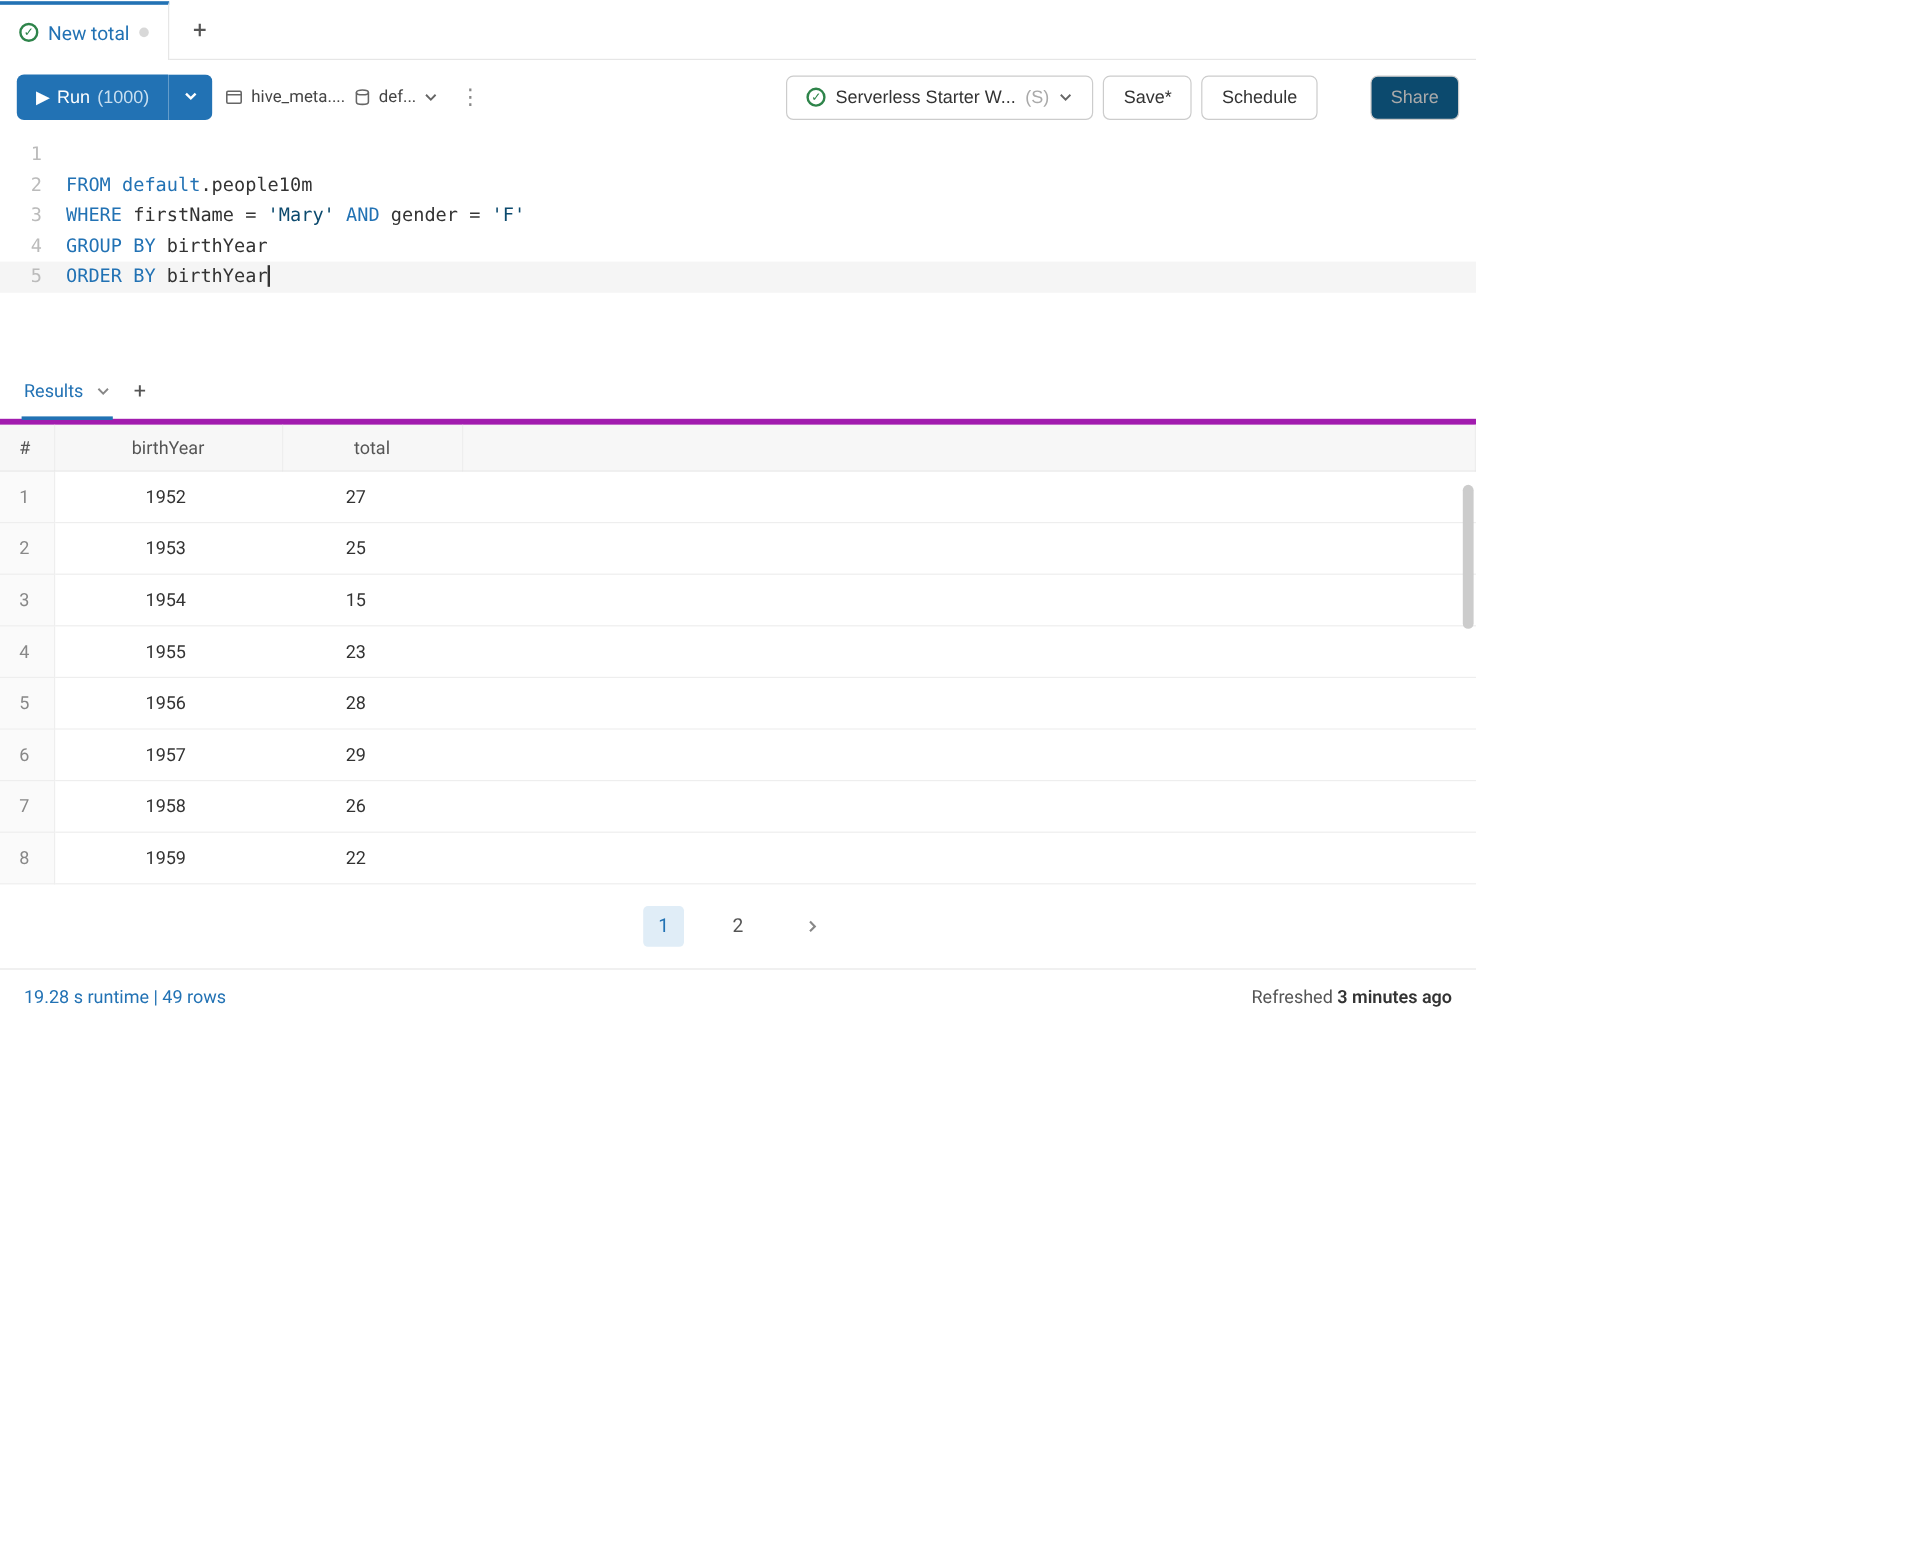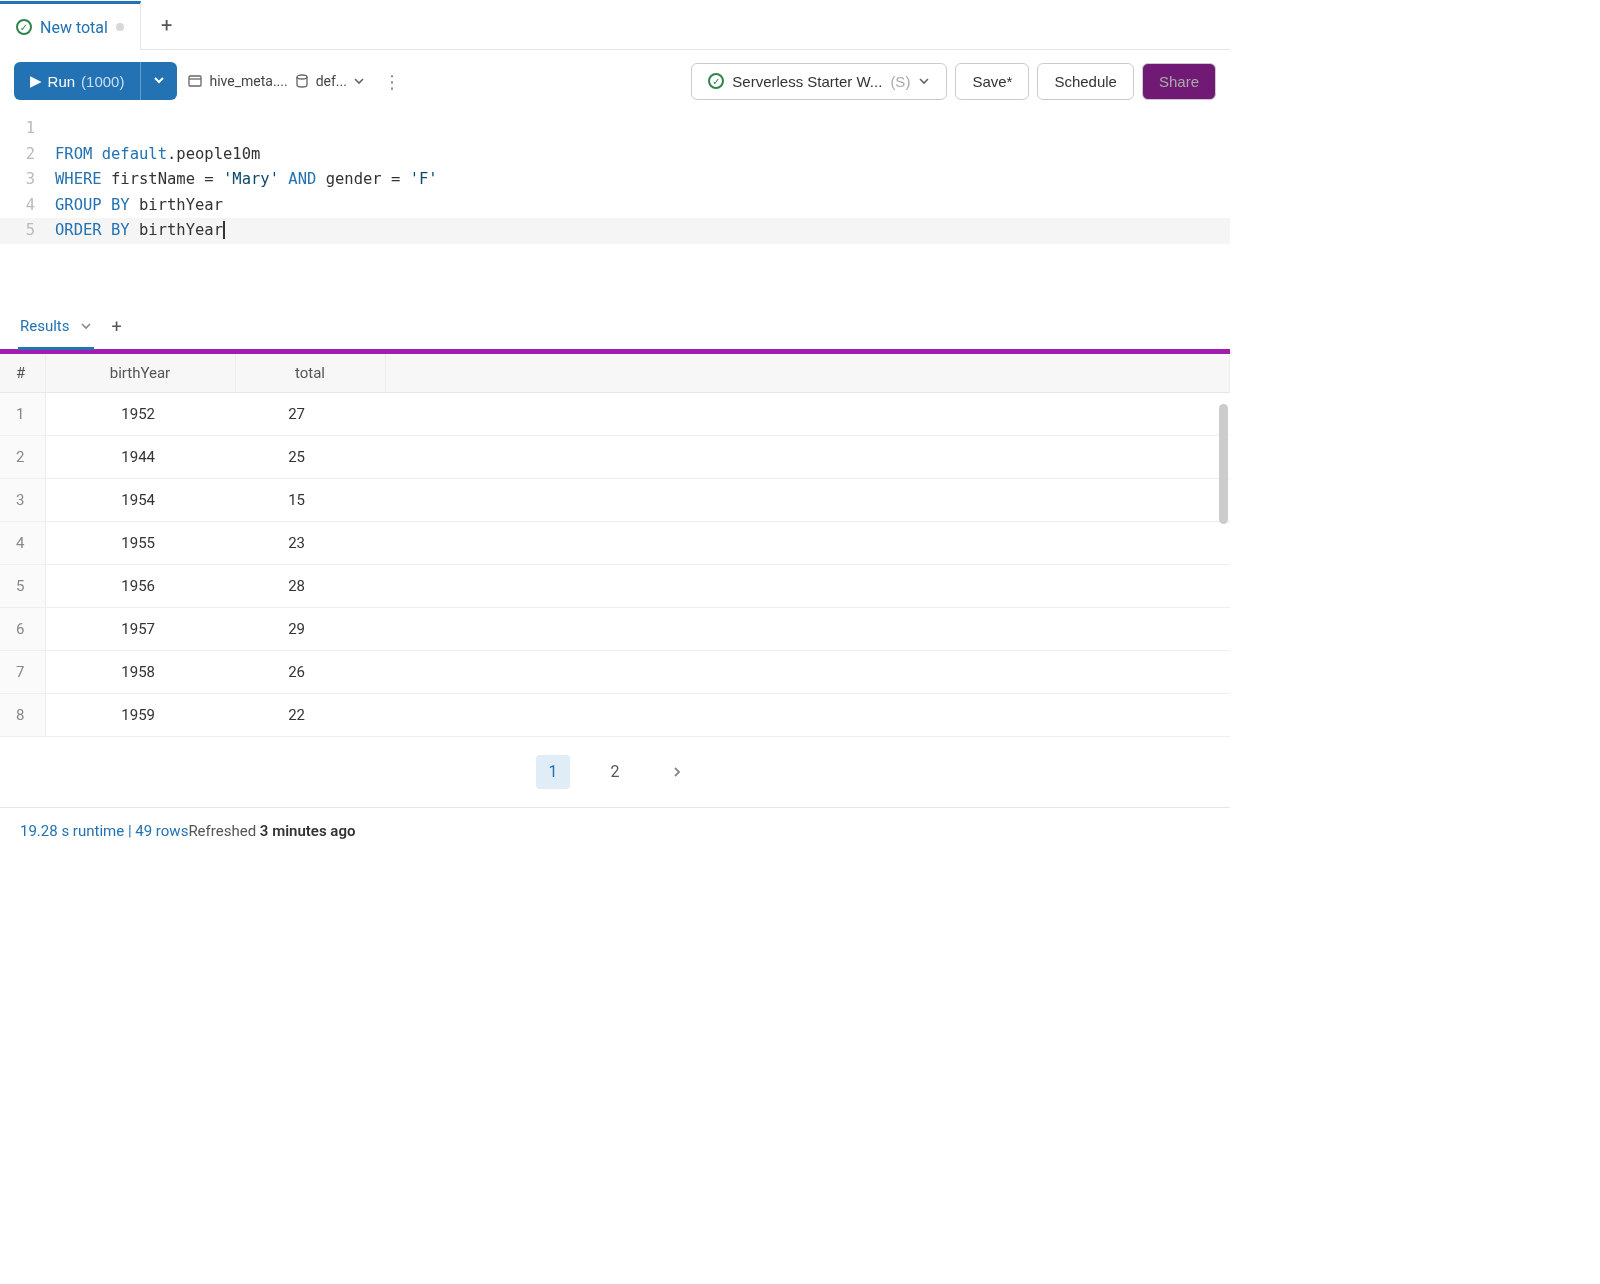--- a/index.html
+++ b/index.html
@@ -81,23 +81,24 @@
       padding: 9px 16px;
       border-radius: 6px;
       font-size: 15px;
       color: #333;
       cursor: pointer;
       display: flex;
       align-items: center;
       gap: 8px;
     }
     .btn-disabled {
-      background: #701a75;
+      background: #0c4a6e;
       color: #aaa;
       cursor: not-allowed;
+      margin-left: 36px;
     }
     .compute-check {
       width: 16px; height: 16px;
       border: 2px solid #2e844a;
       border-radius: 50%;
       display: flex;
       align-items: center;
       justify-content: center;
       color: #2e844a;
       font-size: 10px;
@@ -161,20 +162,21 @@
       border-radius: 4px;
       font-size: 16px;
       color: #555;
       cursor: pointer;
     }
     .page-btn.active { background: #e0edf7; color: #2272b4; }
     .footer {
       border-top: 1px solid #e6e6e6;
       padding: 14px 20px;
       display: flex;
+      justify-content: space-between;
       font-size: 15px;
     }
     .footer-left { color: #2272b4; }
     .footer-right { color: #555; }
     .footer-right strong { font-weight: 600; color: #333; }
     .scroll-thumb {
       position: absolute;
       right: 2px;
       top: 50px;
       width: 9px;
@@ -271,21 +273,21 @@
     </thead>
     <tbody id="tbody">
         <tr>
           <td class="rownum">1</td>
     <td class="cell-right" style="padding-right:80px">1952</td>
     <td class="cell-right" style="padding-right:80px">27</td>
     <td></td>
         </tr>
         <tr>
           <td class="rownum">2</td>
-    <td class="cell-right" style="padding-right:80px">1944</td>
+    <td class="cell-right" style="padding-right:80px">1953</td>
     <td class="cell-right" style="padding-right:80px">25</td>
     <td></td>
         </tr>
         <tr>
           <td class="rownum">3</td>
     <td class="cell-right" style="padding-right:80px">1954</td>
     <td class="cell-right" style="padding-right:80px">15</td>
     <td></td>
         </tr>
         <tr>

